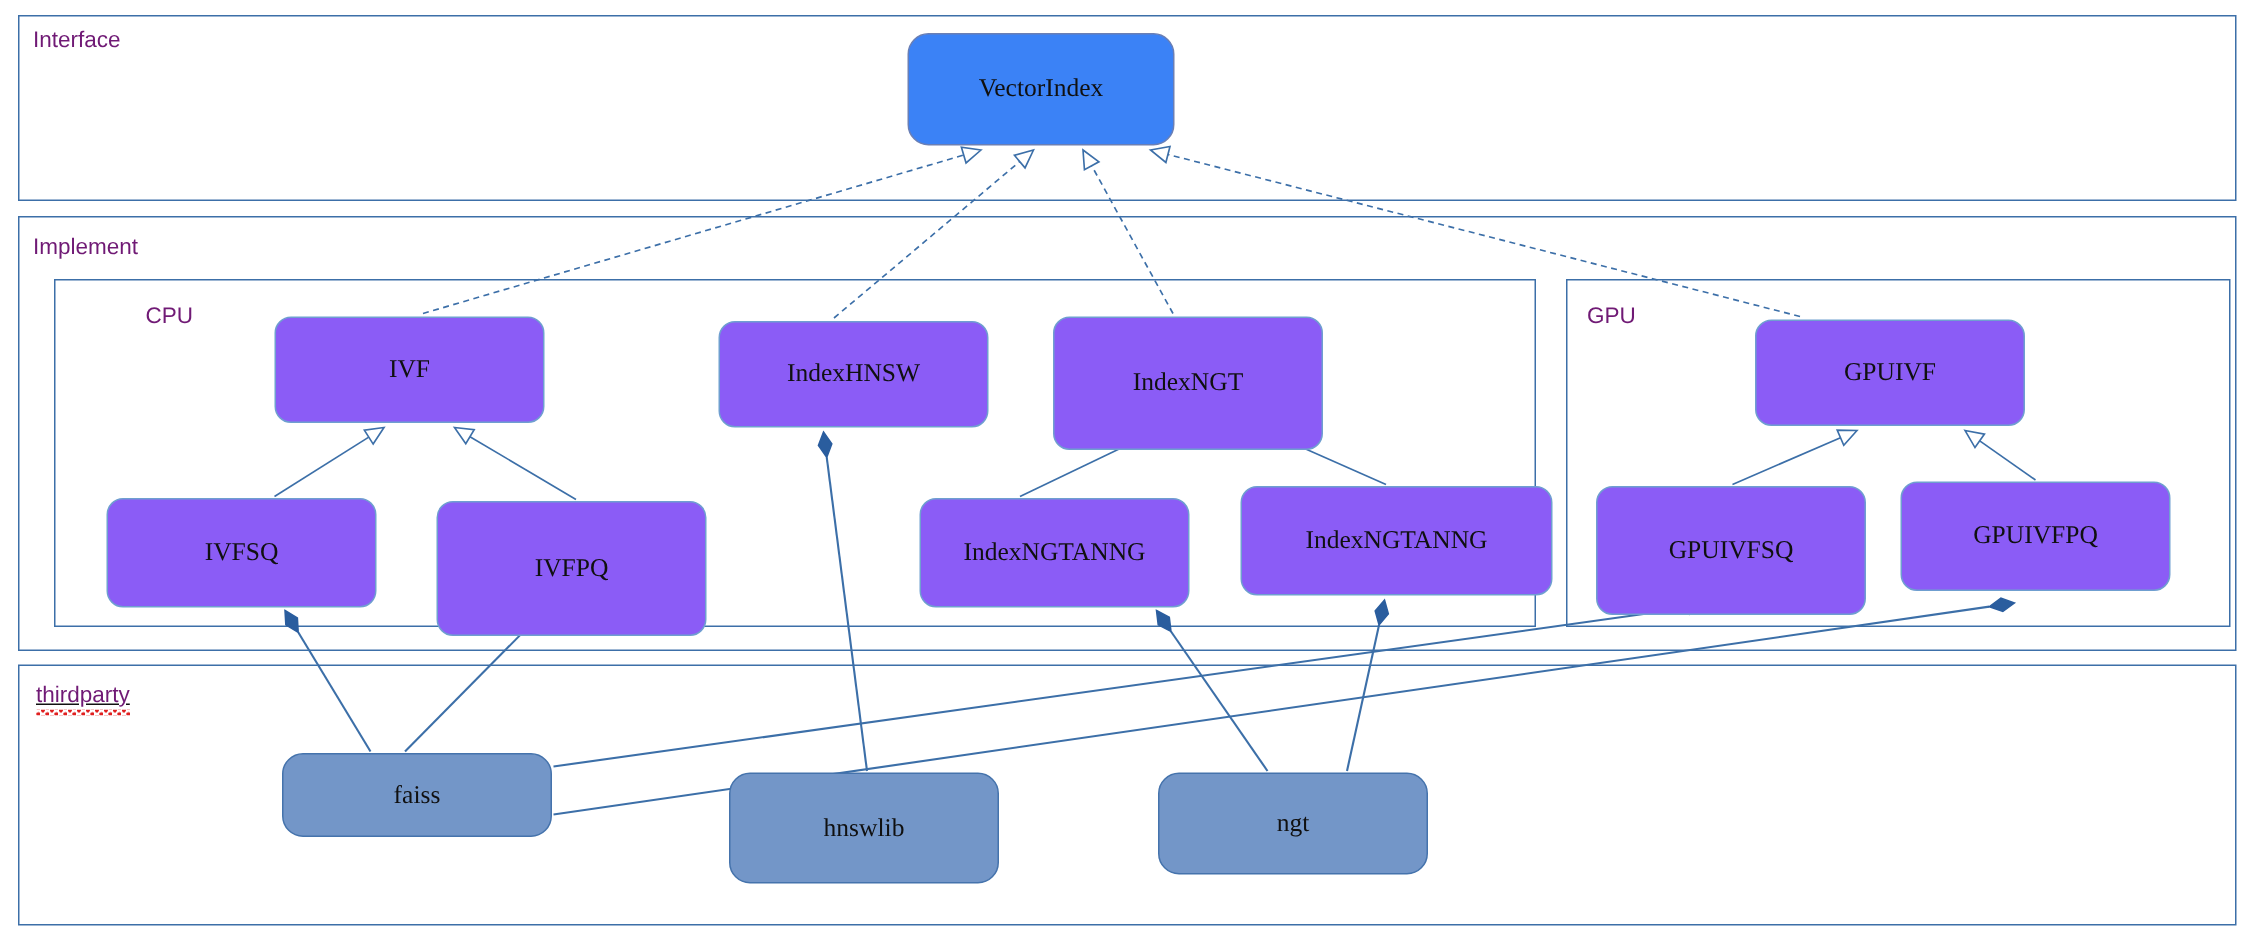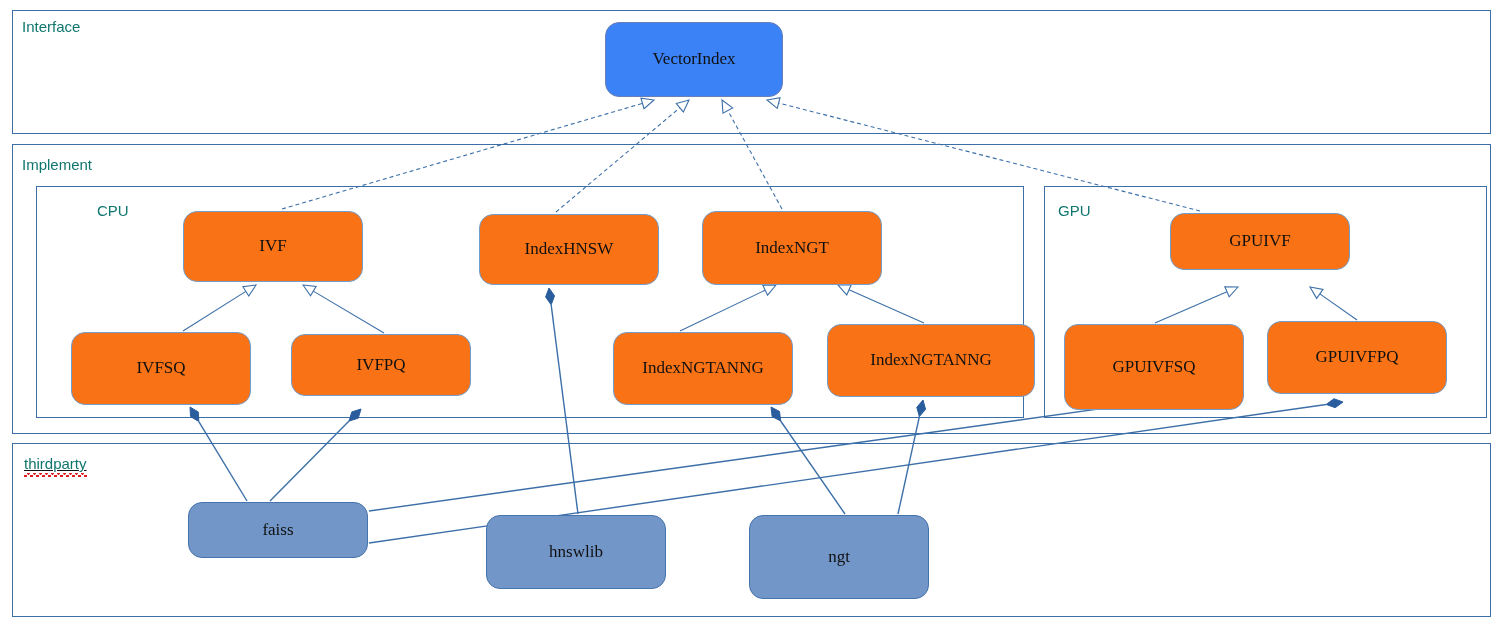--- a/index.html
+++ b/index.html
@@ -27,21 +27,21 @@
   .group-box {
     position: absolute;
     border: 1px solid #3c6fa8;
     background: transparent;
     box-sizing: border-box;
   }
   .group-label {
     position: absolute;
     font-family: "Liberation Sans", sans-serif;
     font-size: 15px;
-    color: #0f766e;
+    color: #701a75;
     white-space: nowrap;
   }
   .group-label.spellcheck {
     text-decoration: underline;
     text-decoration-color: #111111;
   }
   .group-label.spellcheck .squiggle {
     position: absolute;
     left: 0;
     right: 0;
@@ -66,22 +66,23 @@
     color: #101010;
     text-align: center;
     line-height: 1.1;
     user-select: none;
   }
   .node.interface-node {
     background: #3b82f6;
     border-color: #6a7fb5;
   }
   .node.impl-node {
-    background: #f97316;
+    background: #8b5cf6;
     border-color: #6f9fd0;
+    border-radius: 11px;
   }
   .node.thirdparty-node {
     background: #7396c8;
     border-color: #4573ac;
   }
 </style>
 </head>
 <body>
 
 <div id="canvas">
@@ -173,48 +174,48 @@
   <div id="nodes-container">
       <div class="node interface-node" style="left: 605px; top: 22px; width: 178px; height: 75px;">
         <span>VectorIndex</span>
       </div>
       <div class="node impl-node" style="left: 183px; top: 211px; width: 180px; height: 71px;">
         <span>IVF</span>
       </div>
       <div class="node impl-node" style="left: 455px; top: 214px; width: 180px; height: 71px; margin-left: 24px;">
         <span>IndexHNSW</span>
       </div>
-      <div class="node impl-node" style="left: 702px; top: 211px; width: 180px; height: 74px;">
+      <div class="node impl-node" style="left: 702px; top: 211px; width: 180px; height: 89px;">
         <span>IndexNGT</span>
       </div>
-      <div class="node impl-node" style="left: 1170px; top: 213px; width: 180px; height: 57px;">
+      <div class="node impl-node" style="left: 1170px; top: 213px; width: 180px; height: 71px;">
         <span>GPUIVF</span>
       </div>
       <div class="node impl-node" style="left: 71px; top: 332px; width: 180px; height: 73px;">
         <span>IVFSQ</span>
       </div>
-      <div class="node impl-node" style="left: 291px; top: 334px; width: 180px; height: 62px;">
+      <div class="node impl-node" style="left: 291px; top: 334px; width: 180px; height: 90px;">
         <span>IVFPQ</span>
       </div>
       <div class="node impl-node" style="left: 613px; top: 332px; width: 180px; height: 73px;">
         <span>IndexNGTANNG</span>
       </div>
       <div class="node impl-node" style="left: 827px; top: 324px; width: 208px; height: 73px;">
         <span>IndexNGTANNG</span>
       </div>
       <div class="node impl-node" style="left: 1064px; top: 324px; width: 180px; height: 86px;">
         <span>GPUIVFSQ</span>
       </div>
       <div class="node impl-node" style="left: 1267px; top: 321px; width: 180px; height: 73px;">
         <span>GPUIVFPQ</span>
       </div>
       <div class="node thirdparty-node" style="left: 188px; top: 502px; width: 180px; height: 56px;">
         <span>faiss</span>
       </div>
       <div class="node thirdparty-node" style="left: 486px; top: 515px; width: 180px; height: 74px;">
         <span>hnswlib</span>
       </div>
-      <div class="node thirdparty-node" style="left: 749px; top: 515px; width: 180px; height: 84px;">
+      <div class="node thirdparty-node" style="left: 772px; top: 515px; width: 180px; height: 68px;">
         <span>ngt</span>
       </div>
     </div>
 
 </div>
 
 </body></html>

